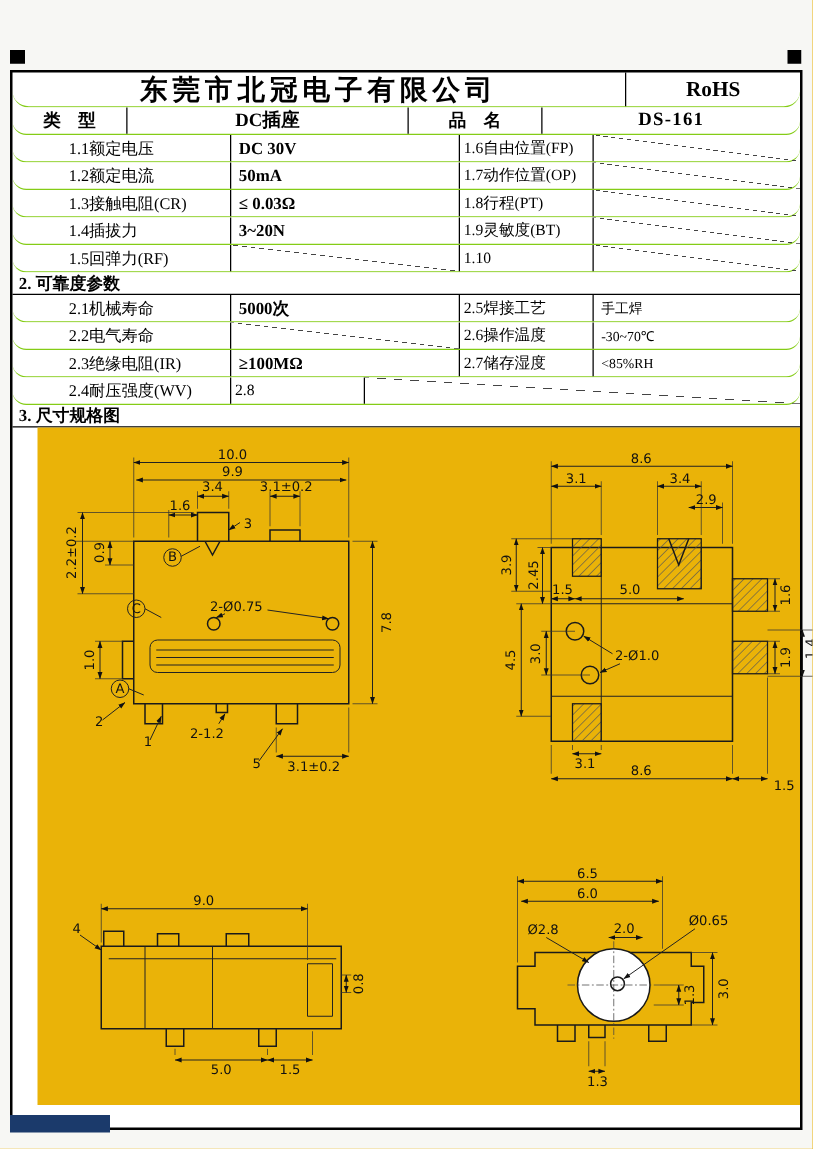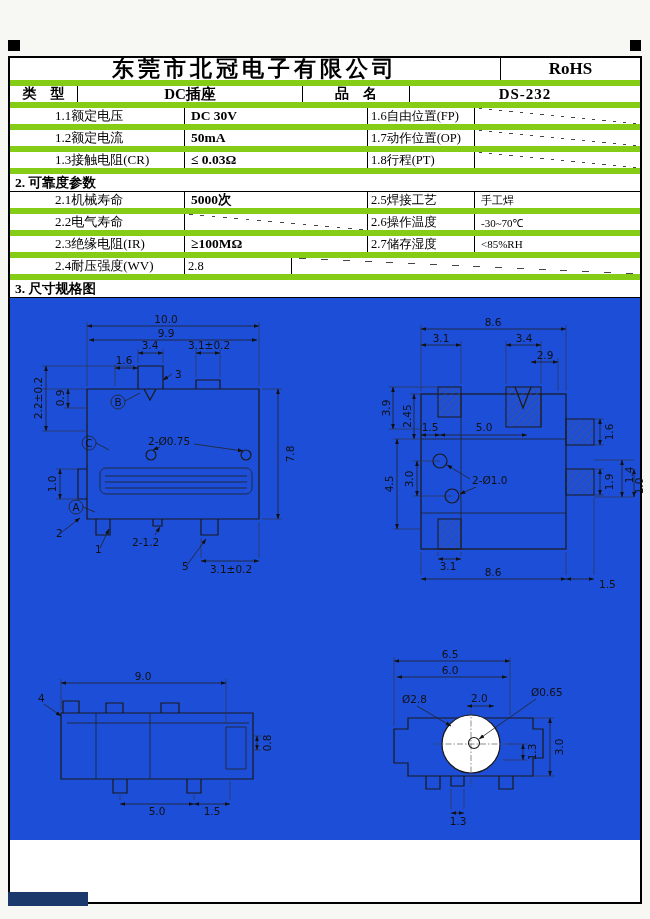--- a/index.html
+++ b/index.html
@@ -5,44 +5,44 @@
   * { margin:0; padding:0; box-sizing:border-box; }
   html,body { width:650px; height:919px; }
   body { position:relative; background:#f7f7f4; font-family:"Liberation Serif", serif; color:#000; }
 
   .mark { position:absolute; background:#000; }
   #mark-tl { left:8px; top:40px; width:12px; height:11px; }
   #mark-tr { left:630px; top:40px; width:11px; height:11px; }
   #mark-bl { position:absolute; left:8px; top:892px; width:80px; height:14px; background:#1b3a6b; }
 
   .sheet { position:absolute; left:8px; top:56px; width:634px; height:848px; border:2px solid #000; background:#fff; }
-  .row { display:flex; align-items:stretch; border-bottom:6px solid #84cc16; }
+  .row { display:flex; align-items:stretch; border-bottom:1px solid #84cc16;border-radius:13px; }
   .cell { display:flex; align-items:center; padding:0 4px; overflow:hidden; white-space:nowrap; }
   .rb { border-right:1px solid #000; }
 
   .head { height:28px; }
   .company { width:491px; justify-content:center; font-weight:bold; font-size:22px; letter-spacing:4px; }
   .rohs { flex:1; justify-content:center; font-weight:bold; font-size:17px; }
 
   .meta { height:22px; }
-  .m1 { width:68px;  justify-content:center; font-weight:bold; font-size:14px; }
+  .m1 { width:92px;  justify-content:center; font-weight:bold; font-size:14px; }
   .m2 { width:225px; justify-content:center; font-weight:bold; font-size:15px; }
   .m3 { width:107px; justify-content:center; font-weight:bold; font-size:14px; }
   .m4 { flex:1;      justify-content:center; font-weight:bold; font-size:15px; letter-spacing:1px; }
 
   .sect { height:18px; font-weight:bold; font-size:13.5px; display:flex; align-items:center; padding-left:5px; border-bottom:1px solid #000; }
 
   .spec { height:22px;padding-left:41px; }
   .sl1 { width:134px; font-size:13px; }
   .sv1 { width:183px; font-size:13.5px; padding-left:6px; font-weight:bold; }
   .sl2 { width:107px; font-size:12.5px; padding:0 3px; }
   .sv2 { flex:1; font-size:11px; padding-left:6px; }
   .diag { background:linear-gradient(to top right, transparent 49.5%, #444 49.5%, #444 50.5%, transparent 50.5%); }
 
-  .draw { height:542px; position:relative; background:#1d4ed8; }
+  .draw { height:542px; position:relative; background:#eab308;margin-left:20px; }
   svg.dwg { display:block; overflow:visible; }
 
   .ol   { fill:none; stroke:#1a1a1a; stroke-width:1.2; }
   .olw  { fill:#fff; stroke:#1a1a1a; stroke-width:1.2; }
   .thin { fill:none; stroke:#222; stroke-width:0.8; }
   .ext  { fill:none; stroke:#333; stroke-width:0.6; }
   .dim  { fill:none; stroke:#222; stroke-width:0.8; }
   .cl   { fill:none; stroke:#444; stroke-width:0.6; stroke-dasharray:6 2 1.5 2; }
   .hxr  { stroke:#1a1a1a; stroke-width:1; }
   .dtxt { font-family:"DejaVu Sans", sans-serif; font-size:10.5px; fill:#111; }
@@ -59,40 +59,52 @@
 
   <div class="row head">
     <div class="cell rb company">东莞市北冠电子有限公司</div>
     <div class="cell rohs">RoHS</div>
   </div>
 
   <div class="row meta">
     <div class="cell rb m1">类　型</div>
     <div class="cell rb m2">DC插座</div>
     <div class="cell rb m3">品　名</div>
-    <div class="cell m4">DS-232</div>
+    <div class="cell m4">DS-161</div>
   </div>
 
 
   <div class="row spec">
     <div class="cell rb sl1">1.1额定电压</div>
     <div class="cell rb sv1">DC 30V</div>
     <div class="cell rb sl2">1.6自由位置(FP)</div>
     <div class="cell sv2 diag"></div>
   </div>
   <div class="row spec">
     <div class="cell rb sl1">1.2额定电流</div>
     <div class="cell rb sv1">50mA</div>
     <div class="cell rb sl2">1.7动作位置(OP)</div>
     <div class="cell sv2 diag"></div>
   </div>
   <div class="row spec">
     <div class="cell rb sl1">1.3接触电阻(CR)</div>
     <div class="cell rb sv1">≤ 0.03Ω</div>
     <div class="cell rb sl2">1.8行程(PT)</div>
+    <div class="cell sv2 diag"></div>
+  </div>
+  <div class="row spec">
+    <div class="cell rb sl1">1.4插拔力</div>
+    <div class="cell rb sv1">3~20N</div>
+    <div class="cell rb sl2">1.9灵敏度(BT)</div>
+    <div class="cell sv2 diag"></div>
+  </div>
+  <div class="row spec">
+    <div class="cell rb sl1">1.5回弹力(RF)</div>
+    <div class="cell rb sv1 diag"></div>
+    <div class="cell rb sl2">1.10</div>
     <div class="cell sv2 diag"></div>
   </div>
 
   <div class="sect">
       <span>2.  可靠度参数</span>
     </div>
 
   <div class="row spec">
     <div class="cell rb sl1">2.1机械寿命</div>
     <div class="cell rb sv1">5000次</div>

